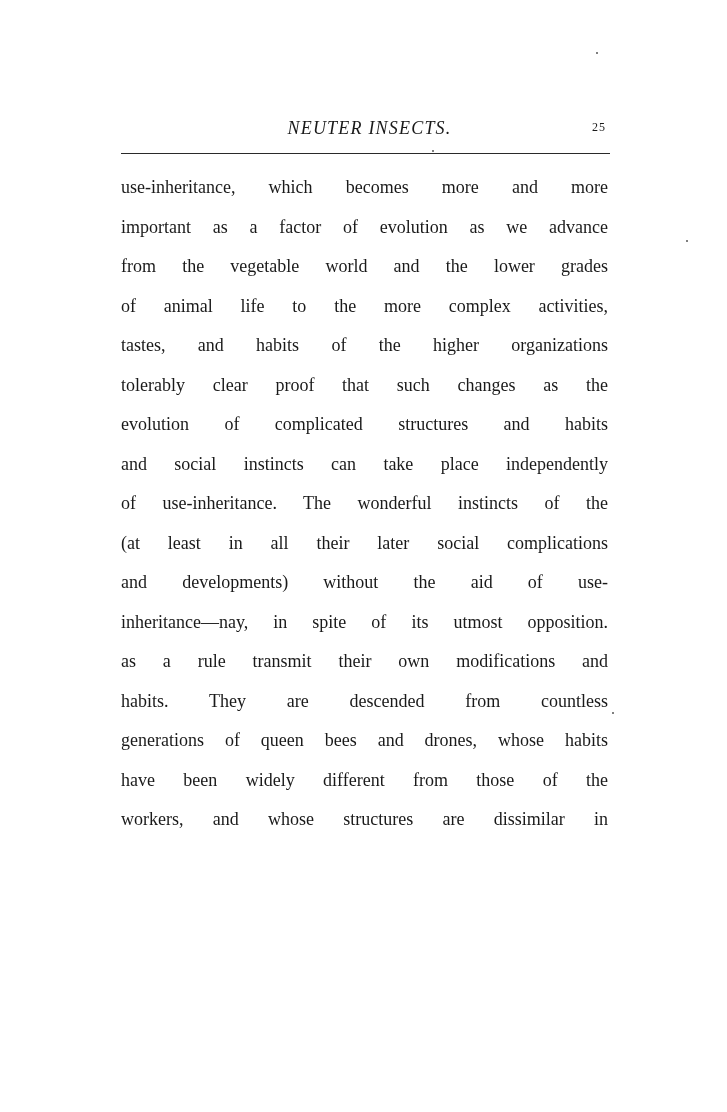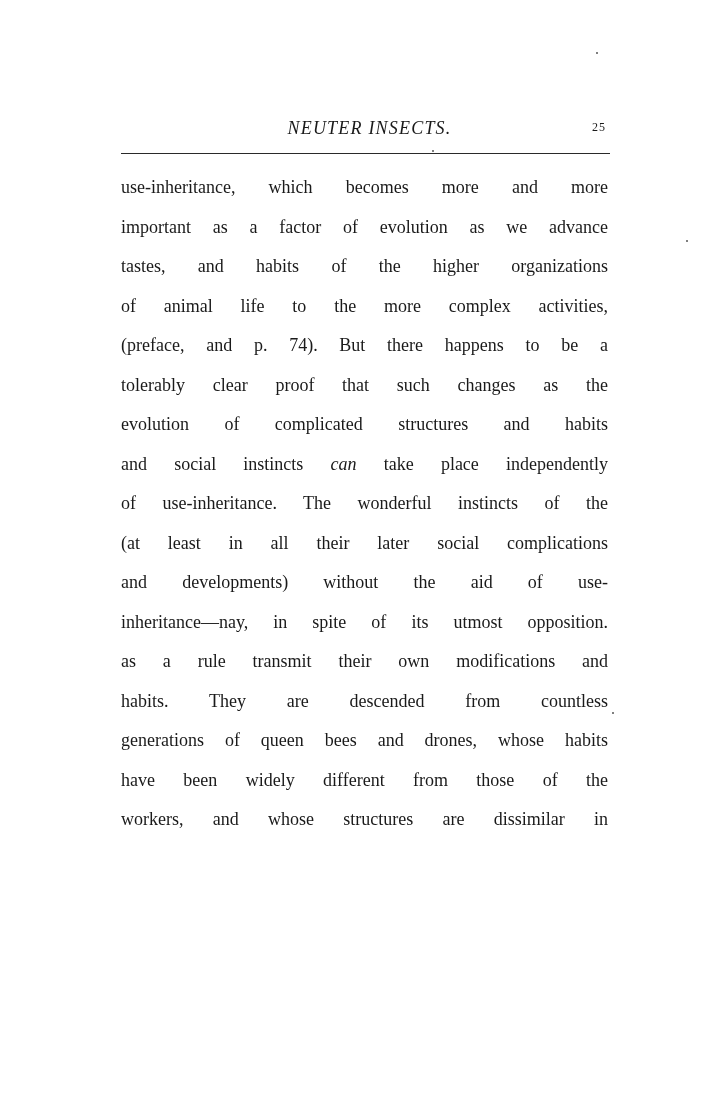--- a/index.html
+++ b/index.html
@@ -63,44 +63,44 @@
     .line {
       display: block;
       height: 39.5px;
       line-height: 30px;
       font-size: 18px;
       text-align: justify;
       text-align-last: justify;
       white-space: nowrap;
       overflow: visible;
     }
-    .line .it { font-style: italic; }
+    .line .it { }
     .speck {
       position: absolute;
       width: 2px; height: 2px;
       background: #555;
       border-radius: 1px;
     }
   </style>
 </head>
 <body>
 
 <div class="page">
   <div class="running-head">
     <div class="running-title">NEUTER INSECTS.</div>
     <div class="page-number">25</div>
   </div>
   <div class="head-rule"></div>
 
   <div class="body-text">
     <span class="line">use-inheritance, which becomes more and more</span>
     <span class="line">important as a factor of evolution as we advance</span>
+    <span class="line">from the vegetable world and the lower grades</span>
+    <span class="line">of animal life to the more complex activities,</span>
     <span class="line">tastes, and habits of the higher organizations</span>
-    <span class="line">of animal life to the more complex activities,</span>
-    <span class="line">(preface, and p. 74). But there happens to be a</span>
     <span class="line">tolerably clear proof that such changes as the</span>
     <span class="line">evolution of complicated structures and habits</span>
     <span class="line"><span>and social instincts </span><span class="it">can</span><span> take place independently</span></span>
     <span class="line">of use-inheritance. The wonderful instincts of the</span>
     <span class="line">(at least in all their later social complications</span>
     <span class="line">and developments) without the aid of use-</span>
     <span class="line">inheritance—nay, in spite of its utmost opposition.</span>
     <span class="line">as a rule transmit their own modifications and</span>
     <span class="line">habits. They are descended from countless</span>
     <span class="line">generations of queen bees and drones, whose habits</span>

